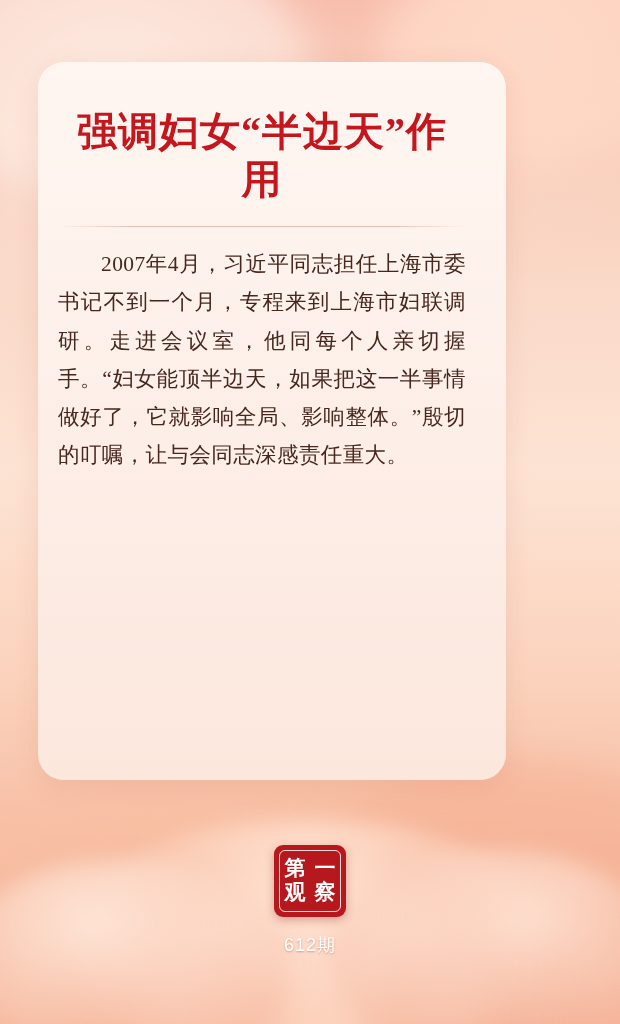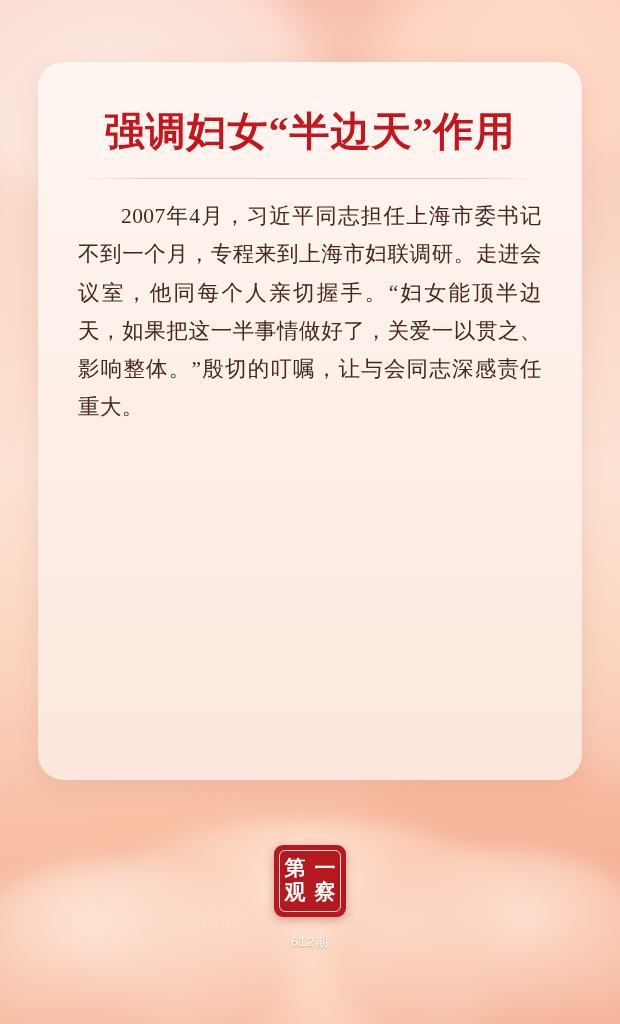--- a/index.html
+++ b/index.html
@@ -58,27 +58,27 @@
   .a3 {
     width: 330px; height: 220px; right: -40px; top: 850px;
     background: radial-gradient(ellipse at 60% 30%, rgba(255,232,219,.8), rgba(238,150,120,.15) 75%);
   }
 
   
   #card {
     position: absolute;
     left: 38px;
     top: 62px;
-    width: 544px;
+    width: 468px;
     height: 718px;
     box-sizing: border-box;
     border-radius: 26px;
     background: linear-gradient(180deg, #fff6f1 0%, #fdeee7 55%, #fce7dd 100%);
     box-shadow: 0 6px 26px rgba(186,90,60,0.13);
-    padding: 42px 40px 30px 40px;
+    padding: 42px 40px 30px 20px;
   }
 
   #title {
     color: #c4161c;
     font-size: 40px;
     font-weight: bold;
     letter-spacing: 1px;
     text-align: center;
     line-height: 1.2;
     margin: 4px 0 10px 0;
@@ -137,21 +137,21 @@
     width: 50%;
     text-align: center;
     font-size: 21px;
     line-height: 1.12;
     font-family: "Liberation Serif", "DejaVu Serif", serif;
     font-weight: bold;
   }
   #issue {
     margin-top: 12px;
     color: #ffffff;
-    font-size: 13px;
+    font-size: 18px;
     letter-spacing: 1px;
     font-family: "Liberation Sans", sans-serif;
     text-shadow: 0 1px 2px rgba(170,80,55,0.45);
   }
 </style>
 </head>
 <body>
 
 <div id="poster">
 
@@ -163,21 +163,21 @@
   <div class="petal p6"></div>
   <div class="petal p7"></div>
   <div class="arc a1"></div>
   <div class="arc a2"></div>
   <div class="arc a3"></div>
 
   <div id="card">
     <div id="title">强调妇女“半边天”作用</div>
     <div id="divider"></div>
     <div id="body">
-      <p>2007年4月，习近平同志担任上海市委书记不到一个月，专程来到上海市妇联调研。走进会议室，他同每个人亲切握手。“妇女能顶半边天，如果把这一半事情做好了，关爱一以贯之、影响整体。”殷切的叮嘱，让与会同志深感责任重大。</p>
+      <p>2007年4月，习近平同志担任上海市委书记不到一个月，专程来到上海市妇联调研。走进会议室，他同每个人亲切握手。“妇女能顶半边天，如果把这一半事情做好了，它就影响全局、影响整体。”殷切的叮嘱，让与会同志深感责任重大。</p>
     </div>
   </div>
 
   <div id="seal-wrap">
     <div id="seal">
       <div id="seal-inner">
         <div class="seal-char">第</div>
         <div class="seal-char">一</div>
         <div class="seal-char">观</div>
         <div class="seal-char">察</div>

